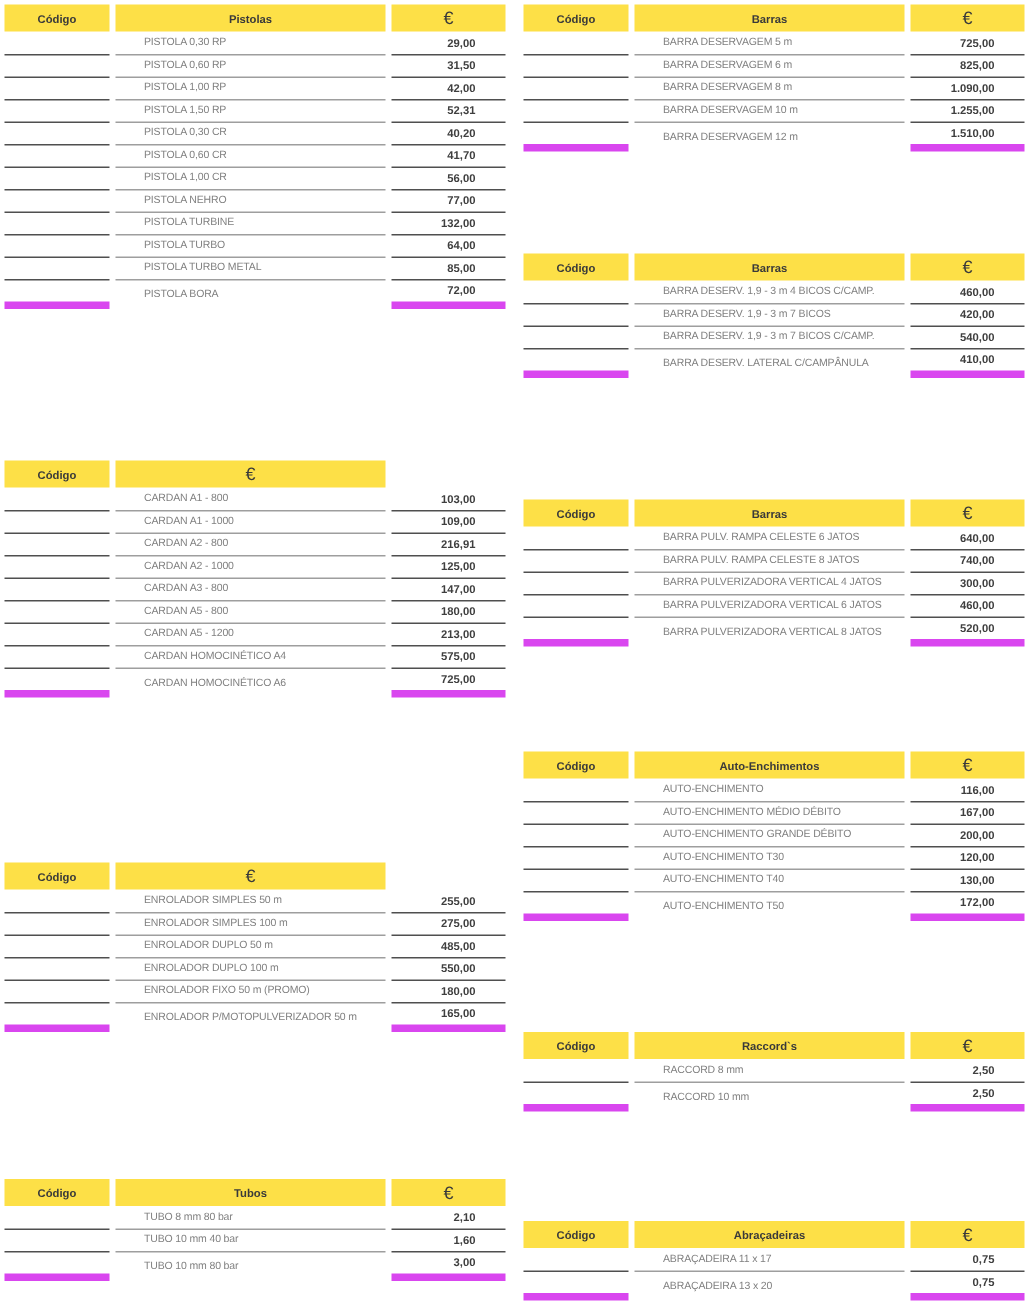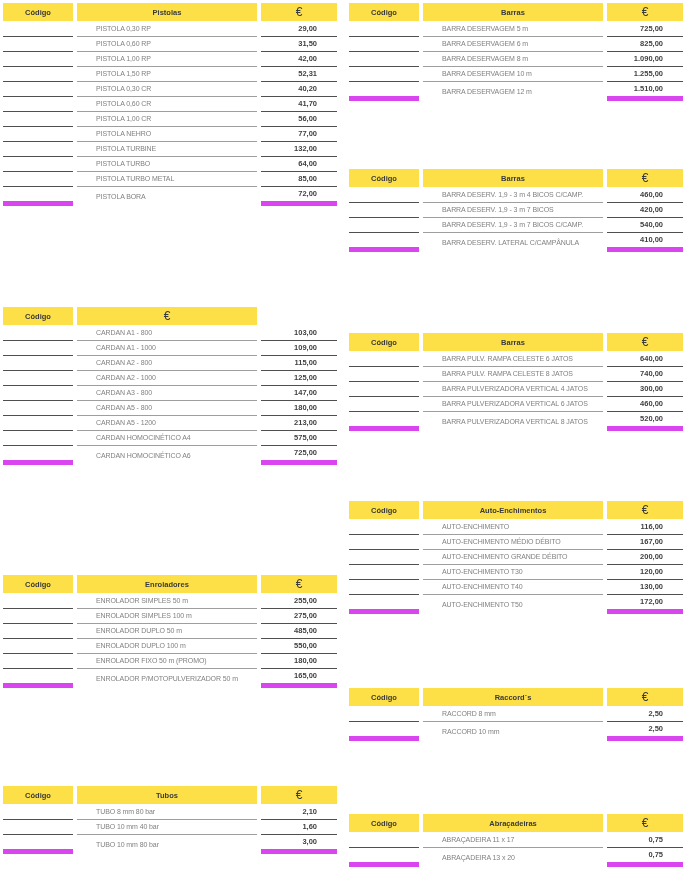--- a/index.html
+++ b/index.html
@@ -248,21 +248,21 @@
 
   <div class="trow">
     <div class="cell ccode">PTC69</div>
     <div class="cell cdesc">CARDAN A1 - 1000</div>
     <div class="cell cprice">109,00</div>
   </div>
 
   <div class="trow">
     <div class="cell ccode">PTC7</div>
     <div class="cell cdesc">CARDAN A2 - 800</div>
-    <div class="cell cprice">115,00</div>
+    <div class="cell cprice">216,91</div>
   </div>
 
   <div class="trow">
     <div class="cell ccode">PTC70</div>
     <div class="cell cdesc">CARDAN A2 - 1000</div>
     <div class="cell cprice">125,00</div>
   </div>
 
   <div class="trow">
     <div class="cell ccode">PTC42</div>
@@ -373,21 +373,20 @@
   <div class="trow last">
     <div class="cell ccode">PAU9</div>
     <div class="cell cdesc">AUTO-ENCHIMENTO T50</div>
     <div class="cell cprice">172,00</div>
   </div>
 </div>
 
   <div class="ptable" style="left: 3px; top: 575px;">
     <div class="trow thead">
       <div class="cell hcell hcode">Código</div>
-      <div class="cell hcell htitle">Enroladores</div>
       <div class="cell hcell heuro">€</div>
     </div>
 
   <div class="trow">
     <div class="cell ccode">PEN11</div>
     <div class="cell cdesc">ENROLADOR SIMPLES 50 m</div>
     <div class="cell cprice">255,00</div>
   </div>
 
   <div class="trow">

